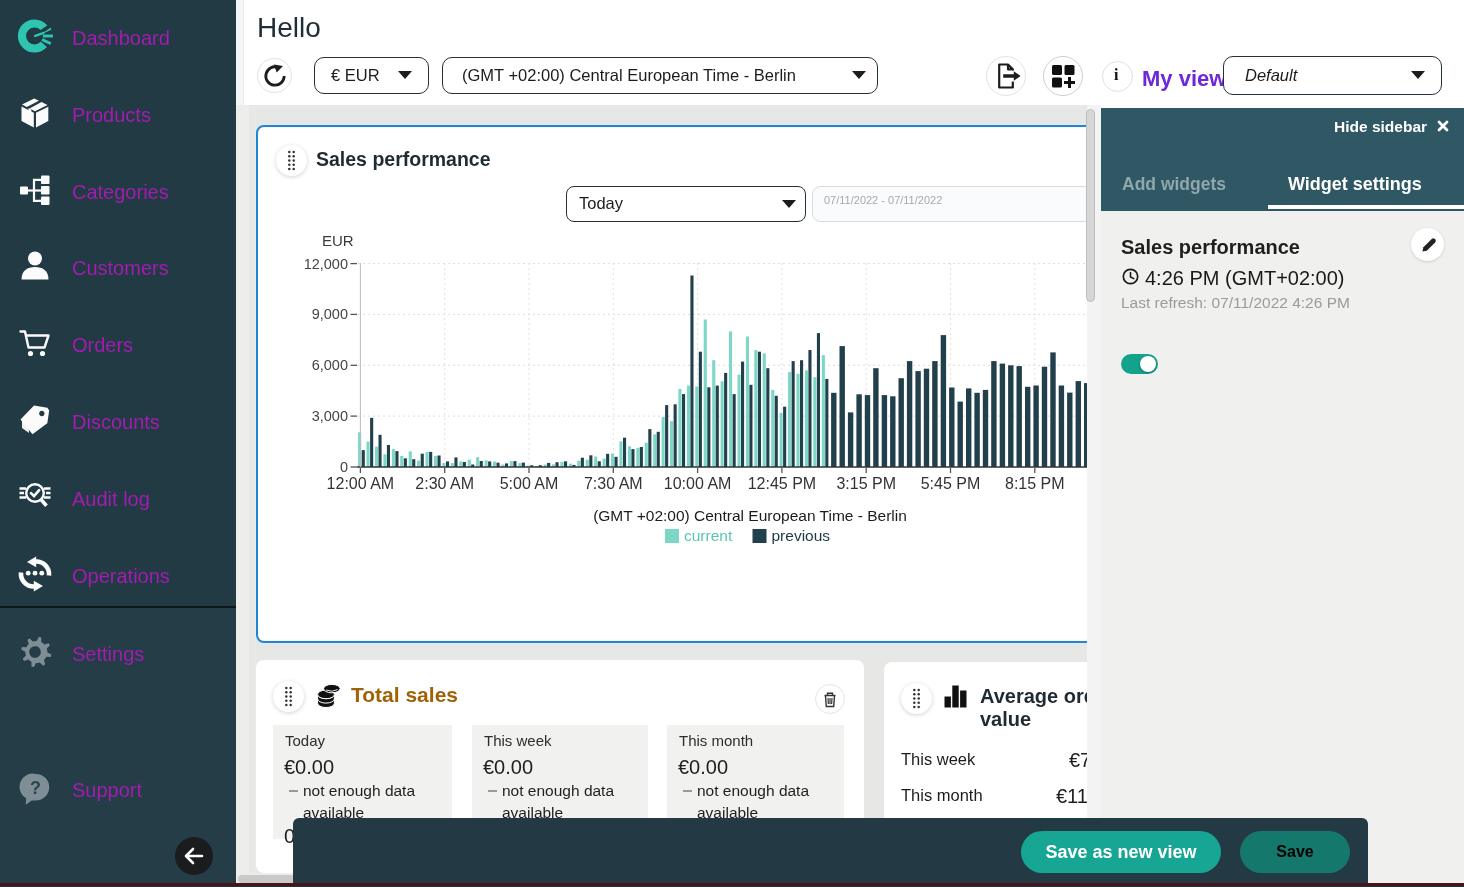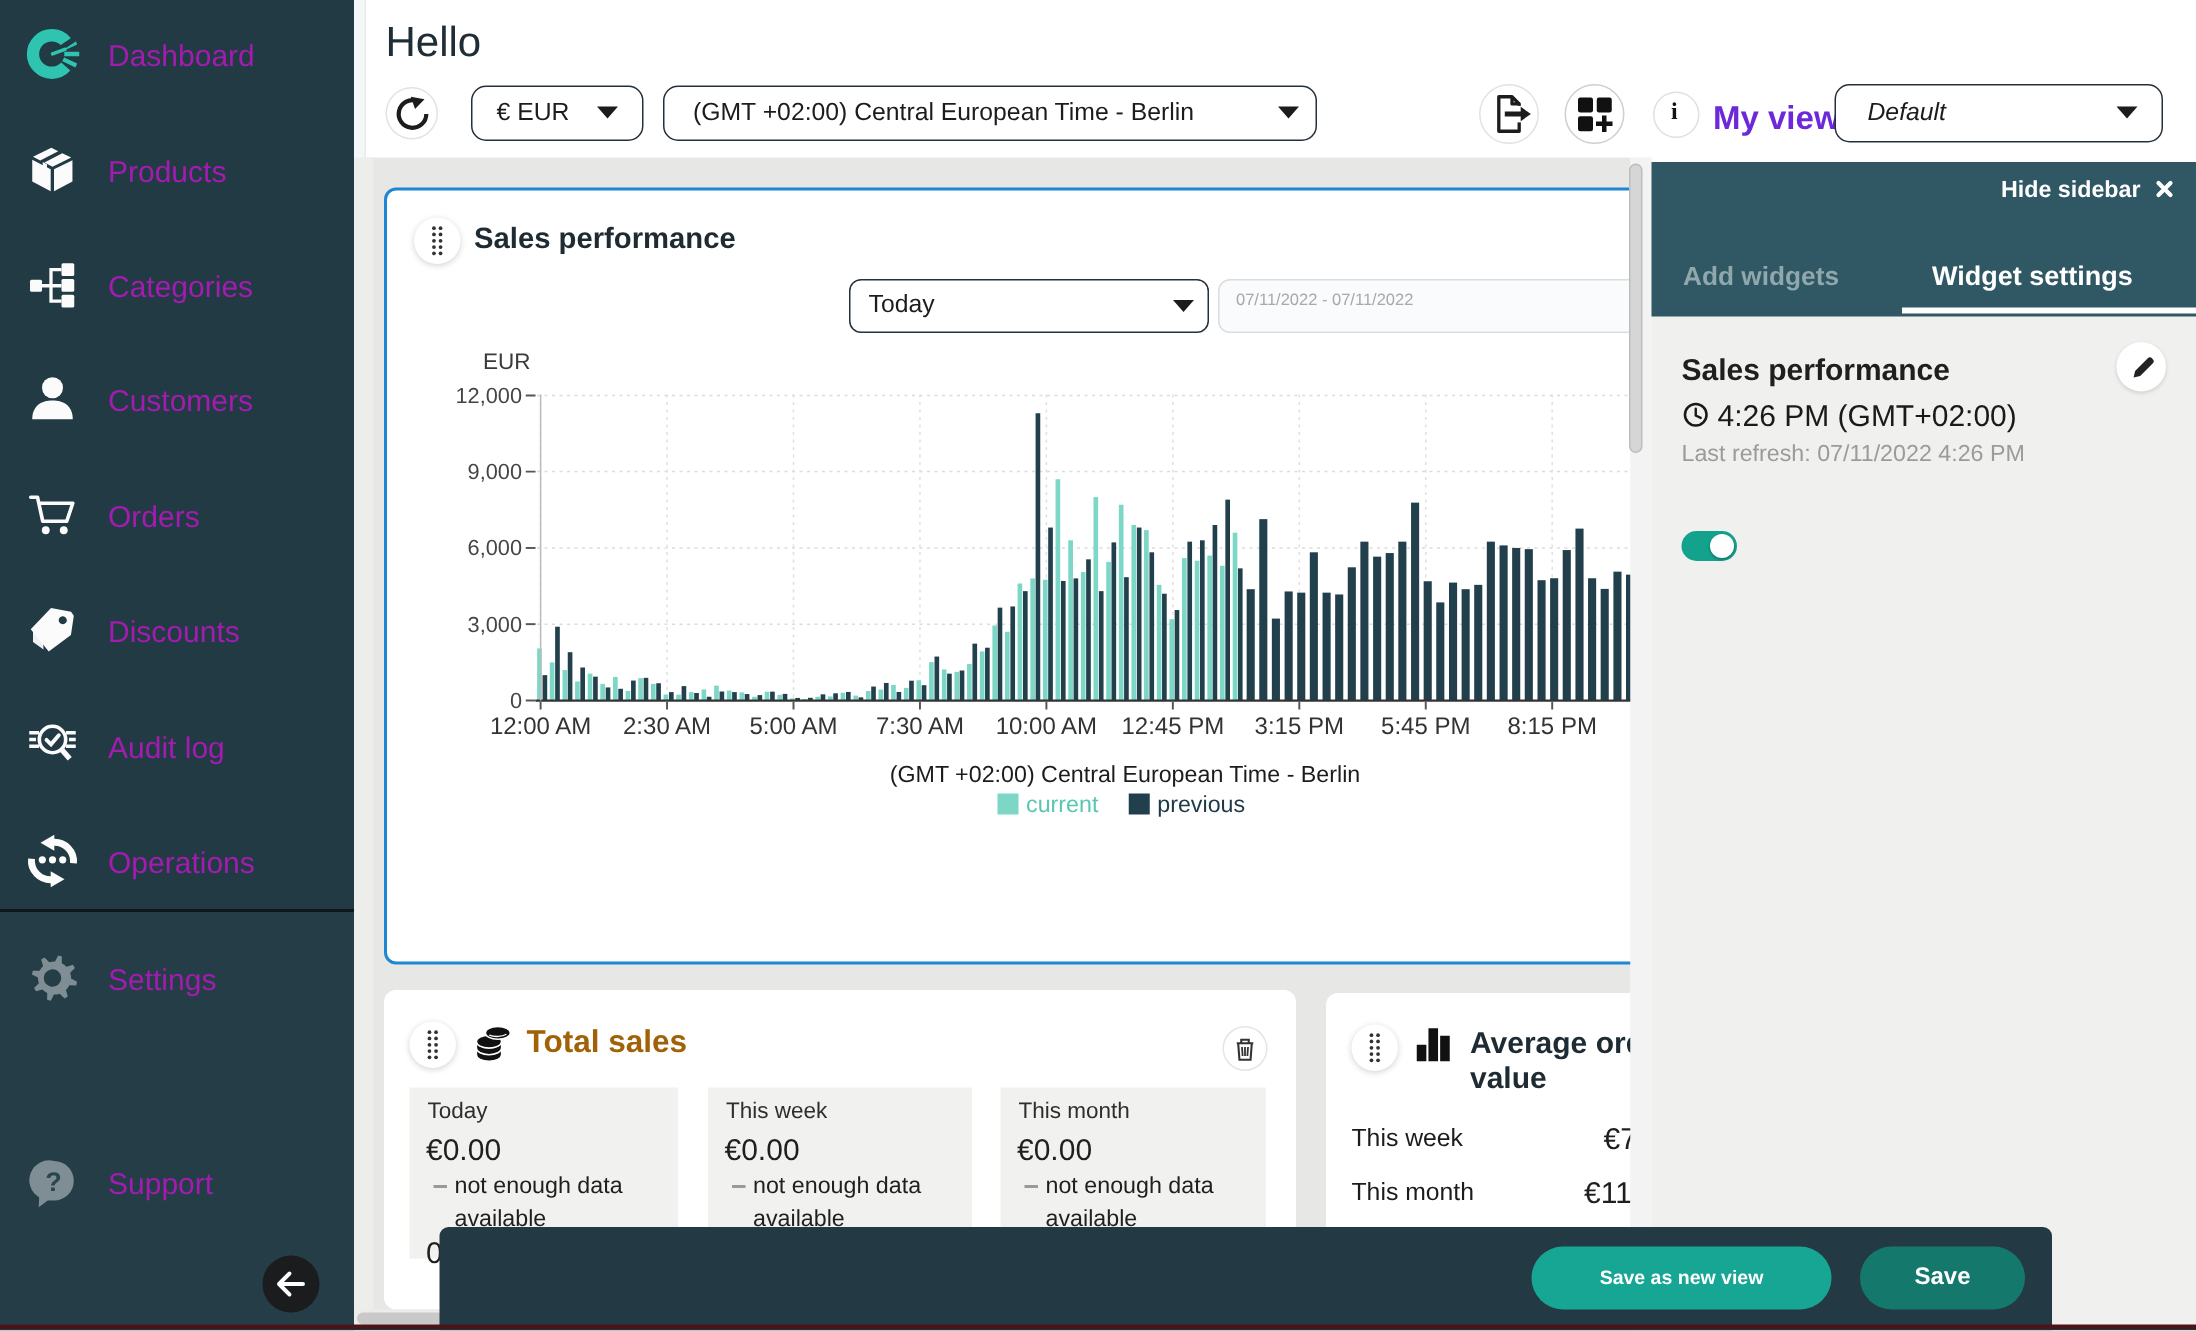--- a/index.html
+++ b/index.html
@@ -372,22 +372,22 @@
 </svg>
 <div class="abs" style="left:1145px;top:267px;font-size:20px;color:#1a1a1a">4:26 PM (GMT+02:00)</div>
 <div class="abs" style="left:1121px;top:294px;font-size:15.5px;color:#9b9b9b">Last refresh: 07/11/2022 4:26 PM</div>
 <div class="abs" style="left:1121px;top:354px;width:37px;height:20px;border-radius:10px;background:#13a28c"></div>
 <div class="abs" style="left:1140px;top:356px;width:16px;height:16px;border-radius:50%;background:#fff;box-shadow:0 1px 2px rgba(0,0,0,0.3)"></div>
 
 <div class="abs" style="left:236px;top:873px;width:58px;height:11px;background:#ececec"></div>
 <div class="abs" style="left:238px;top:875px;width:56px;height:8px;background:#c9c9c9;border-radius:4px 0 0 4px"></div>
 
 <div class="abs" style="left:293px;top:818px;width:1075px;height:69px;background:#233a45;border-radius:6px 6px 0 0"></div>
-<div class="abs" style="left:1021px;top:831px;width:200px;height:42px;border-radius:21px;background:#17a693;color:#fff;font-size:13px;font-weight:600;text-align:center;line-height:42px">Save as new view</div>
-<div class="abs" style="left:1240px;top:831px;width:110px;height:42px;border-radius:21px;background:#15786d;color:#ffffff;font-size:16px;font-weight:600;text-align:center;line-height:42px">Save</div>
+<div class="abs" style="left:1021px;top:831px;width:200px;height:42px;border-radius:21px;background:#17a693;color:#fff;font-size:18px;font-weight:600;text-align:center;line-height:42px">Save as new view</div>
+<div class="abs" style="left:1240px;top:831px;width:110px;height:42px;border-radius:21px;background:#15786d;color:#000000;font-size:16px;font-weight:600;text-align:center;line-height:42px">Save</div>
 
 <div class="abs" style="left:0;top:0;width:236px;height:606px;background:#223a44"></div>
 <div class="abs" style="left:0;top:606px;width:236px;height:281px;background:#253d47;border-top:2.5px solid #0f171c"></div>
 <svg style="position:absolute;left:17px;top:18.0px" width="36" height="36" viewBox="0 0 36 36">
       <g>
 <circle cx="17.5" cy="18" r="12.3" fill="none" stroke="#2ec4b0" stroke-width="8.6" stroke-dasharray="59.5 17.8" stroke-dashoffset="-8.9"></circle>
 <g fill="#2ec4b0">
 <rect x="25.6" y="16.55" width="10" height="2.9" rx="0.4" transform="rotate(-25 17.5 18)"></rect>
 <rect x="25.6" y="16.55" width="10.4" height="2.9" rx="0.4"></rect>
 <rect x="25.6" y="16.55" width="10" height="2.9" rx="0.4" transform="rotate(25 17.5 18)"></rect>

